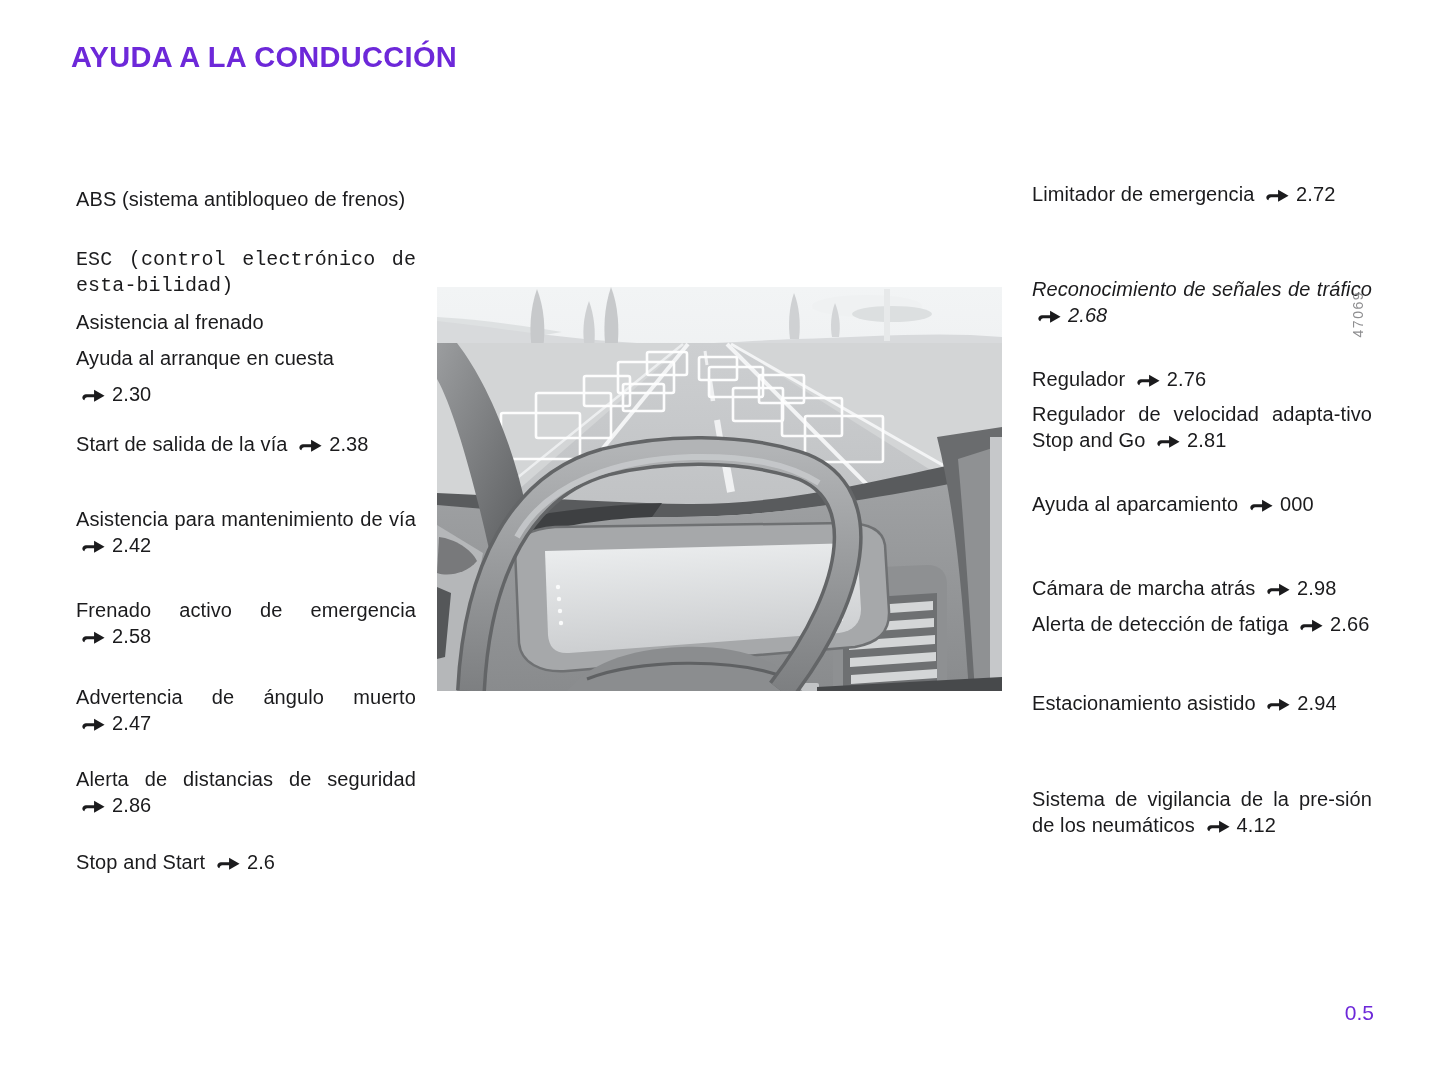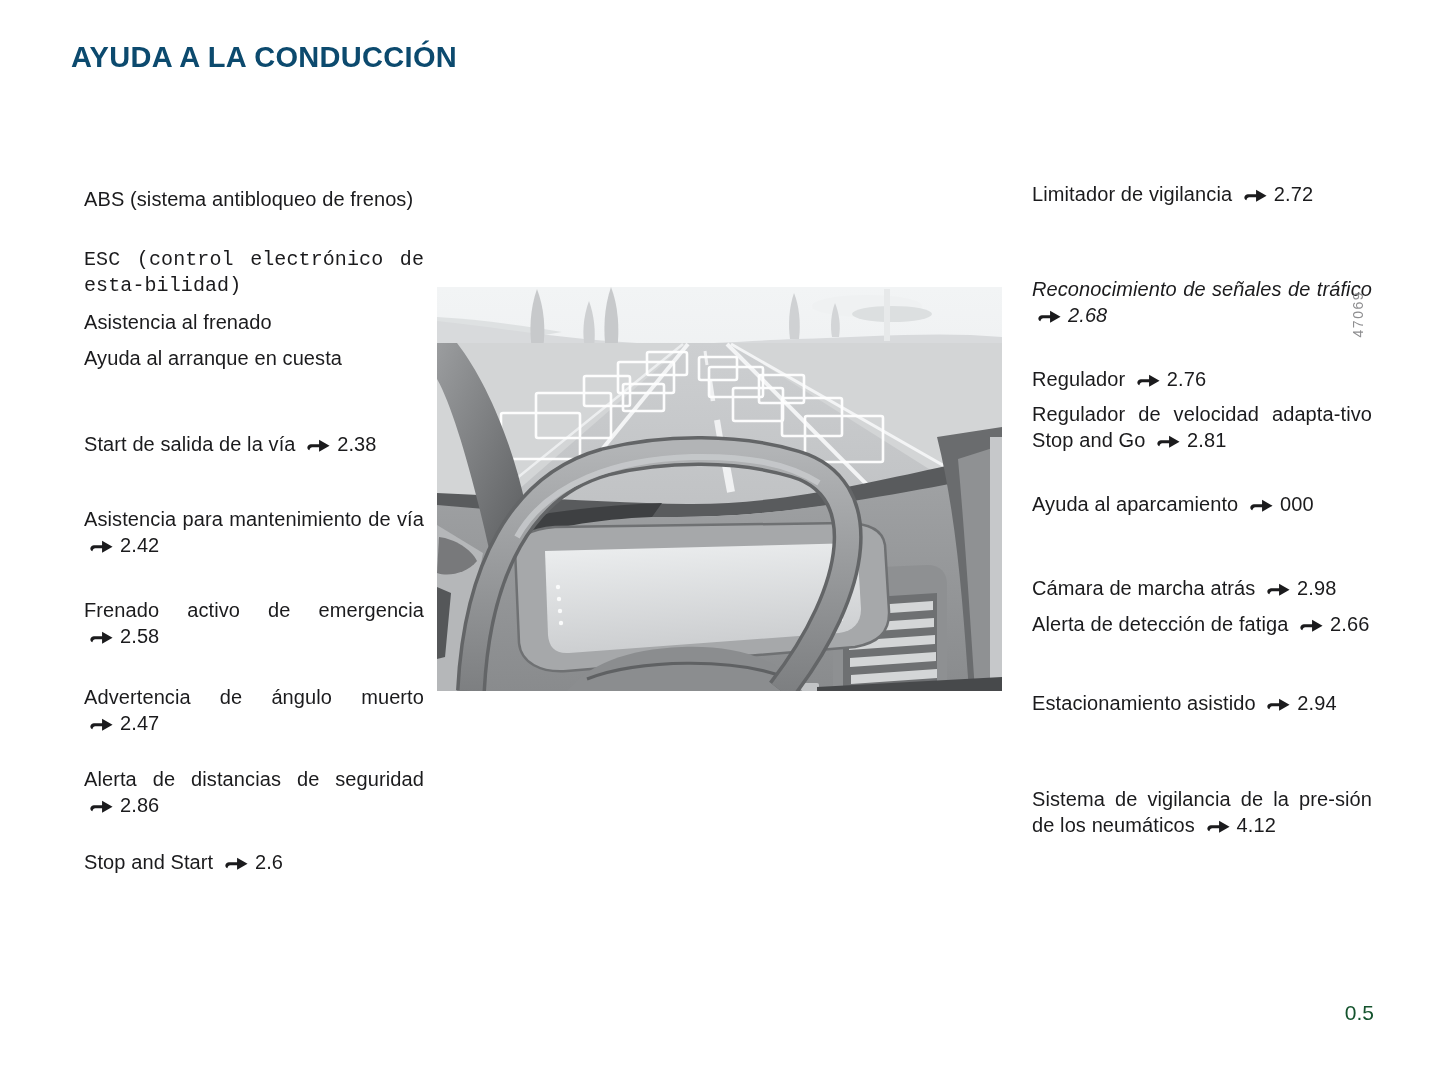--- a/index.html
+++ b/index.html
@@ -4,28 +4,28 @@
 <style>
   html,body { margin:0; padding:0; }
   body {
     width:1445px; height:1070px; position:relative;
     background:#ffffff; overflow:hidden;
     font-family:"Liberation Sans", sans-serif;
     color:#1b1b1d;
   }
   .page-title {
     position:absolute; left:71px; top:22px;
-    font-size:29px; font-weight:700; letter-spacing:0.3px; color:#0c4a6e;
+    font-size:29px; font-weight:700; letter-spacing:0.3px; color:#6d28d9;
   }
   .col-item {
     position:absolute; width:340px;
     font-size:20px; line-height:26px; text-align:justify;
     letter-spacing:0.1px;
   }
-  .left-col  { left:84px; }
+  .left-col  { left:76px; }
   .right-col { left:1032px; }
   .l0 { top:166px; } .l1 { top:227px;font-family:Liberation Mono, monospace; } .l2 { top:289px; } .l3 { top:325px; }
   .l4 { top:411px; } .l5 { top:486px; } .l6 { top:577px; } .l7 { top:664px; }
   .l8 { top:746px; } .l9 { top:829px; }
   .r0 { top:161px; } .r1 { top:256px;font-style:italic; } .r2 { top:346px; } .r3 { top:381px; }
   .r4 { top:471px; } .r5 { top:555px; } .r6 { top:591px; } .r7 { top:670px; }
   .r8 { top:766px; }
   .ref-wrap { white-space:nowrap; }
   .ref-newline .ref-wrap { display:block; margin-top:10px; text-align:left; }
   .arrow-icon {
@@ -35,39 +35,42 @@
   .figure {
     position:absolute; left:437px; top:287px; width:565px; height:404px;
   }
   .figure-number {
     position:absolute; left:1350px; top:291px;
     font-size:14px; letter-spacing:1.5px; color:#8e8e90;
     writing-mode:vertical-rl; transform:rotate(180deg);
   }
   .page-number {
     position:absolute; left:1290px; top:1001px; width:84px;
-    text-align:right; font-size:21px; color:#14532d;
+    text-align:right; font-size:21px; color:#6d28d9;
   }
 </style>
 </head>
 <body>
 
 <h1 class="page-title">AYUDA A LA CONDUCCIÓN</h1>
 
 <p class="col-item left-col l0">
   <span>ABS (sistema antibloqueo de frenos)</span>
 </p>
 <p class="col-item left-col l1">
   <span>ESC (control electrónico de esta-bilidad)</span>
 </p>
 <p class="col-item left-col l2">
   <span>Asistencia al frenado</span>
 </p>
 <p class="col-item left-col l3 ref-newline">
   <span>Ayuda al arranque en cuesta</span>
+  <span class="ref-wrap"><svg class="arrow-icon" viewBox="0 0 26 16" aria-hidden="true">
+        <path d="M3.2,14.2 C1.1,13.4 0.4,10.9 1.8,9.3 C2.8,8.2 4.3,7.7 6.2,7.7 L13.6,7.7 L13.6,3 L24.8,9.3 L13.6,15.6 L13.6,10.9 L6.4,10.9 C4.8,10.9 3.8,12.2 3.2,14.2 Z" fill="#1b1b1d"></path>
+      </svg><span>2.30</span></span>
 </p>
 <p class="col-item left-col l4">
   <span>Start de salida de la vía</span>
   <span class="ref-wrap"><svg class="arrow-icon" viewBox="0 0 26 16" aria-hidden="true">
         <path d="M3.2,14.2 C1.1,13.4 0.4,10.9 1.8,9.3 C2.8,8.2 4.3,7.7 6.2,7.7 L13.6,7.7 L13.6,3 L24.8,9.3 L13.6,15.6 L13.6,10.9 L6.4,10.9 C4.8,10.9 3.8,12.2 3.2,14.2 Z" fill="#1b1b1d"></path>
       </svg><span>2.38</span></span>
 </p>
 <p class="col-item left-col l5">
   <span>Asistencia para mantenimiento de vía</span>
   <span class="ref-wrap"><svg class="arrow-icon" viewBox="0 0 26 16" aria-hidden="true">
@@ -93,21 +96,21 @@
       </svg><span>2.86</span></span>
 </p>
 <p class="col-item left-col l9">
   <span>Stop and Start</span>
   <span class="ref-wrap"><svg class="arrow-icon" viewBox="0 0 26 16" aria-hidden="true">
         <path d="M3.2,14.2 C1.1,13.4 0.4,10.9 1.8,9.3 C2.8,8.2 4.3,7.7 6.2,7.7 L13.6,7.7 L13.6,3 L24.8,9.3 L13.6,15.6 L13.6,10.9 L6.4,10.9 C4.8,10.9 3.8,12.2 3.2,14.2 Z" fill="#1b1b1d"></path>
       </svg><span>2.6</span></span>
 </p>
 
 <p class="col-item right-col r0">
-  <span>Limitador de vigilancia</span>
+  <span>Limitador de emergencia</span>
   <span class="ref-wrap"><svg class="arrow-icon" viewBox="0 0 26 16" aria-hidden="true">
         <path d="M3.2,14.2 C1.1,13.4 0.4,10.9 1.8,9.3 C2.8,8.2 4.3,7.7 6.2,7.7 L13.6,7.7 L13.6,3 L24.8,9.3 L13.6,15.6 L13.6,10.9 L6.4,10.9 C4.8,10.9 3.8,12.2 3.2,14.2 Z" fill="#1b1b1d"></path>
       </svg><span>2.72</span></span>
 </p>
 <p class="col-item right-col r1">
   <span>Reconocimiento de señales de tráfico</span>
   <span class="ref-wrap"><svg class="arrow-icon" viewBox="0 0 26 16" aria-hidden="true">
         <path d="M3.2,14.2 C1.1,13.4 0.4,10.9 1.8,9.3 C2.8,8.2 4.3,7.7 6.2,7.7 L13.6,7.7 L13.6,3 L24.8,9.3 L13.6,15.6 L13.6,10.9 L6.4,10.9 C4.8,10.9 3.8,12.2 3.2,14.2 Z" fill="#1b1b1d"></path>
       </svg><span>2.68</span></span>
 </p>

